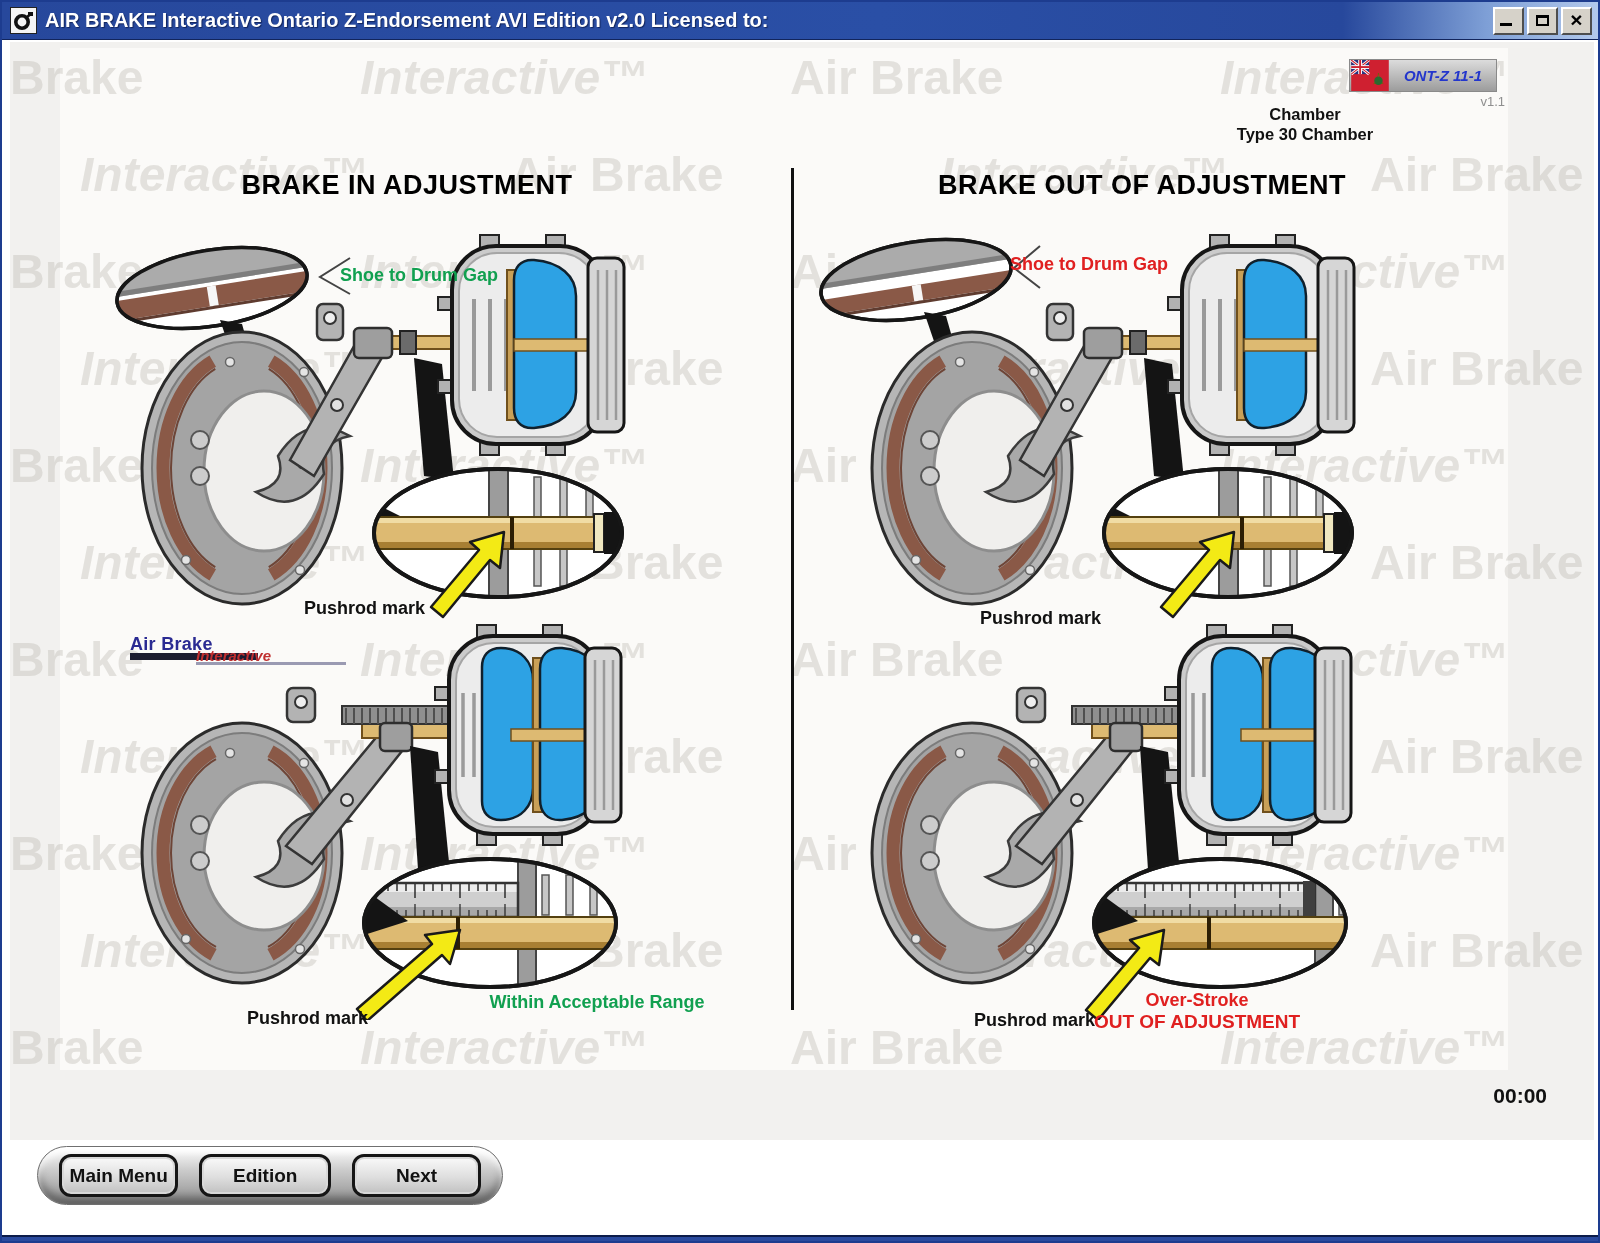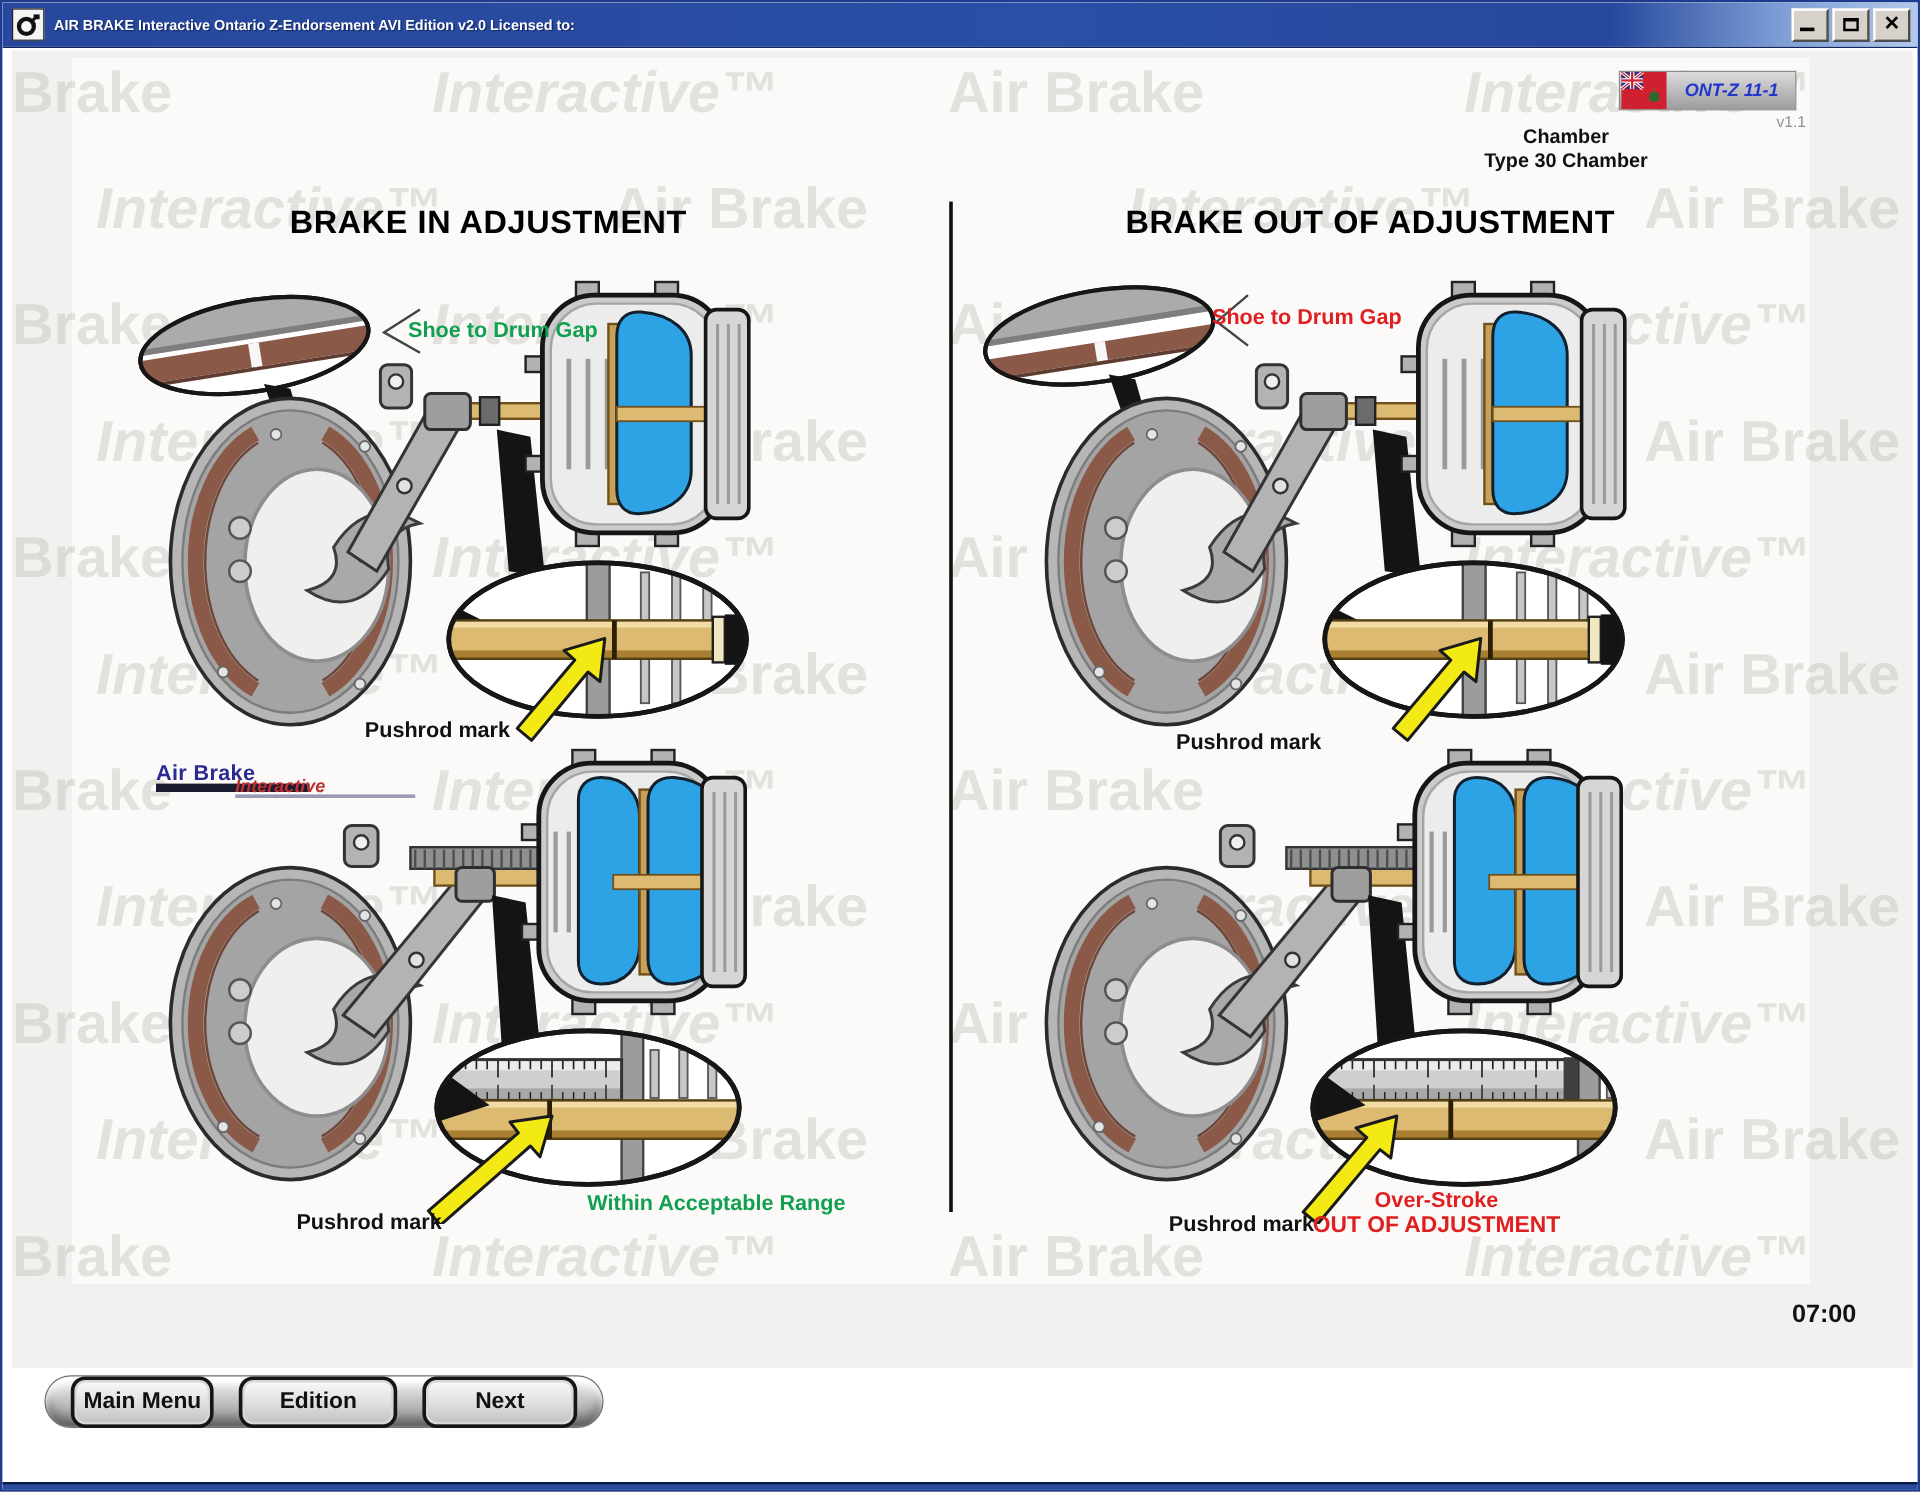--- a/index.html
+++ b/index.html
@@ -11,21 +11,21 @@
   }
   
   .titlebar{
     position:absolute;left:0;top:0;width:100%;height:38px;
     background:linear-gradient(90deg,#27489c 0%,#2a4fa6 55%,#27489c 84%,#7e9fd6 93%,#b3c9ec 100%);
     display:flex;align-items:center;padding:0 6px 0 8px;
     border-bottom:1px solid #12255c;
   }
   .app-icon{width:27px;height:27px;background:#f4f4f4;border:1px solid #222;
     display:flex;align-items:center;justify-content:center;flex:0 0 auto;}
-  .win-title{color:#fff;font-weight:bold;font-size:12px;margin-left:8px;flex:1 1 auto;
+  .win-title{color:#fff;font-weight:bold;font-size:20px;margin-left:8px;flex:1 1 auto;
     white-space:nowrap;overflow:hidden;text-shadow:1px 1px 1px #12255c;}
   .controls{display:flex;gap:3px;flex:0 0 auto;}
   .wbtn{width:31px;height:28px;background:#d6d2c9;border:2px solid;
     border-color:#ffffff #4e4e4e #4e4e4e #ffffff;padding:0;cursor:pointer;
     display:flex;align-items:center;justify-content:center;font-family:"Liberation Sans",sans-serif;}
   .glyph-min{width:12px;height:3px;background:#000;margin:14px 6px 0 0;align-self:flex-start;}
   .glyph-max{width:13px;height:11px;border:2px solid #000;border-top-width:3px;}
   .glyph-close{font-size:21px;font-weight:bold;color:#000;line-height:20px;margin-top:-2px;}
   
   .content{position:absolute;left:8px;top:40px;width:1584px;height:1098px;
@@ -59,21 +59,21 @@
   .logo{position:absolute;left:120px;top:592px;z-index:3;width:170px;}
   .logo-air{font-weight:bold;font-size:18px;color:#2a2a92;letter-spacing:0.3px;}
   .logo-bar{width:128px;height:7px;background:#1c1c30;margin-top:-2px;}
   .logo-inter{position:absolute;left:66px;top:13px;font-weight:bold;font-style:italic;
     font-size:15px;color:#c03030;}
   .logo-sub{width:150px;height:3px;background:#9a9ab2;margin-top:2px;margin-left:66px;}
   
   .bottom-strip{position:absolute;left:8px;top:1138px;width:1584px;height:95px;background:#ffffff;}
   .navy-strip{position:absolute;left:0;top:1233px;width:1600px;height:10px;
     background:#2a4a9e;border-top:2px solid #0c1c4a;}
-  .nav-pill{position:absolute;left:27px;top:6px;width:466px;height:44px;border-radius:32px;
+  .nav-pill{position:absolute;left:27px;top:6px;width:466px;height:59px;border-radius:32px;
     background:linear-gradient(180deg,#ffffff 0%,#cccccc 40%,#8e8e8e 100%);
     border:1px solid #6f6f6f;
     box-shadow:inset 0 5px 6px rgba(255,255,255,.9), inset 0 -7px 9px rgba(0,0,0,.35);
     display:flex;align-items:center;gap:21px;padding:0 21px;}
   .nav-btn{height:43px;border-radius:12px;border:3px solid #151515;cursor:pointer;
     background:linear-gradient(180deg,#fafafa 0%,#dedede 55%,#c0c0c0 100%);
     box-shadow:inset 0 0 0 2px #d8d8d8;
     font-family:"Liberation Sans",sans-serif;font-size:19px;font-weight:bold;color:#111;}
   .nav-btn.b1{width:124px;}
   .nav-btn.b2{width:137px;}
@@ -656,21 +656,21 @@
     <div class="lbl center" style="left:1052px;top:948px;width:270px;color:#e02020;">Over-Stroke</div>
     <div class="lbl center" style="left:1052px;top:969px;width:270px;color:#e02020;font-size:19px;">OUT OF ADJUSTMENT</div>
 
     <div class="logo">
       <div class="logo-air">Air Brake</div>
       <div class="logo-bar"></div>
       <div class="logo-inter">Interactive</div>
       <div class="logo-sub"></div>
     </div>
 
-    <div class="timer">07:00</div>
+    <div class="timer">00:00</div>
   </div>
 
   <div class="bottom-strip">
     <div class="nav-pill">
       <button class="nav-btn b1">Main Menu</button>
       <button class="nav-btn b2">Edition</button>
       <button class="nav-btn b3">Next</button>
     </div>
   </div>
   <div class="navy-strip"></div>

